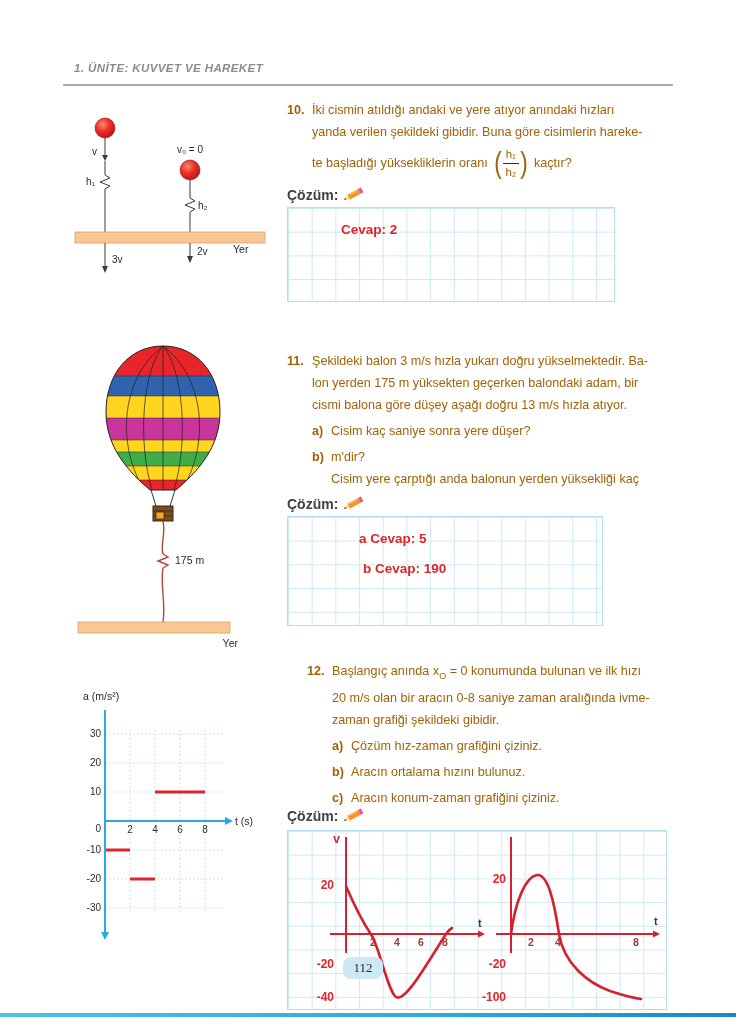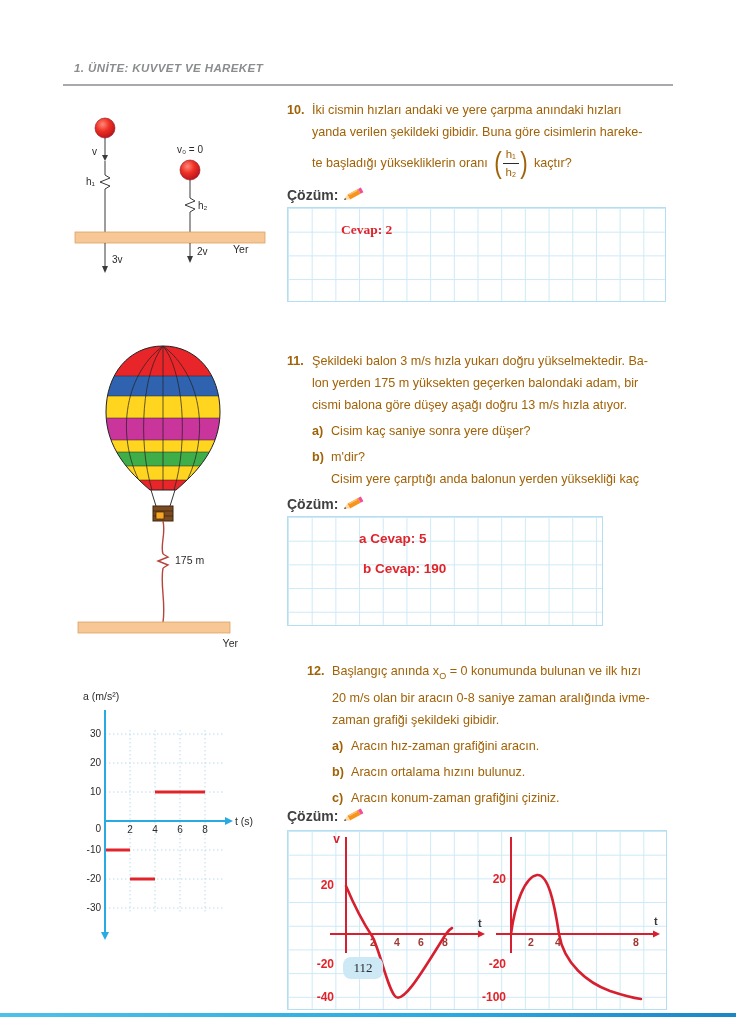--- a/index.html
+++ b/index.html
@@ -76,21 +76,21 @@
     <polygon points="32,163 38,163 35,170" fill="#3a3a3a"></polygon>
     <text x="42" y="160" font-size="10" fill="#2e2a2b">3v</text>
     <line x1="120" y1="140" x2="120" y2="153" stroke="#3a3a3a" stroke-width="1"></line>
     <polygon points="117,153 123,153 120,160" fill="#3a3a3a"></polygon>
     <text x="127" y="152" font-size="10" fill="#2e2a2b">2v</text>
     <text x="163" y="150" font-size="10.5" fill="#2e2a2b">Yer</text>
   </svg>
 
   <div class="problem" style="left:287px; top:99px;">
     <span class="pnum">10.</span>
-    <div class="pline">İki cismin hızları andaki ve yere çarpma anındaki hızları</div>
+    <div class="pline">İki cismin atıldığı andaki ve yere atıyor anındaki hızları</div>
     <div class="pline">yanda verilen şekildeki gibidir. Buna göre cisimlerin hareke-</div>
     <div class="frac-line">
       <span>te başladığı yüksekliklerin oranı</span>
         <span class="gap"></span>
       <span class="paren">(</span>
       <span class="frac">
         <span class="frac-num">h₁</span>
         <span class="frac-den">h₂</span>
       </span>
       <span class="paren">)</span>
@@ -105,21 +105,21 @@
       <g transform="rotate(-28 12 9)">
         <rect x="5" y="6" width="12" height="5.5" fill="#f7941d"></rect>
         <rect x="6.5" y="6" width="9" height="1.6" fill="#fdbf6f"></rect>
         <rect x="17" y="6" width="3.2" height="5.5" fill="#f04e98"></rect>
         <polygon points="5,6 -0.5,8.8 5,11.5" fill="#ffd9a0"></polygon>
         <polygon points="1.6,7.7 -0.5,8.8 1.6,9.9" fill="#4a4a4a"></polygon>
       </g>
     </svg>
   </div>
 
-  <div class="grid-box" style="left:287px; top:207px; width:379px; height:95px;font-family:Liberation Serif, serif;">
+  <div class="grid-box" style="left:287px; top:207px; width:328px; height:95px;">
     <div class="answer" style="left:53px; top:14px;">Cevap: 2</div>
   </div>
 
   <svg style="left:75px; top:340px;" width="165" height="315" viewBox="0 0 165 315">
     <defs>
       <clipPath id="envClip">
         <path d="M88,6 C122,6 145,34 145,72 C145,108 122,132 101,150 L75,150 C54,132 31,108 31,72 C31,34 54,6 88,6 Z"></path>
       </clipPath>
     </defs>
 
@@ -249,21 +249,21 @@
     </g>
   </svg>
 
   <div class="problem" style="left:287px; top:660px;margin-left:20px;">
     <span class="pnum">12.</span>
     <div class="pline"><span>Başlangıç anında x</span><sub style="font-size:9px;">O</sub><span> = 0 konumunda bulunan ve ilk hızı</span></div>
     <div class="pline">20 m/s olan bir aracın 0-8 saniye zaman aralığında ivme-</div>
     <div class="pline">zaman grafiği şekildeki gibidir.</div>
     <div class="item">
       <span class="item-label">a)</span>
-      <span>Aracın hız-zaman grafiğini aracın.</span>
+      <span>Çözüm hız-zaman grafiğini çiziniz.</span>
     </div>
     <div class="item">
       <span class="item-label">b)</span>
       <span>Aracın ortalama hızını bulunuz.</span>
     </div>
     <div class="item">
       <span class="item-label">c)</span>
       <span>Aracın konum-zaman grafiğini çiziniz.</span>
     </div>
   </div>

